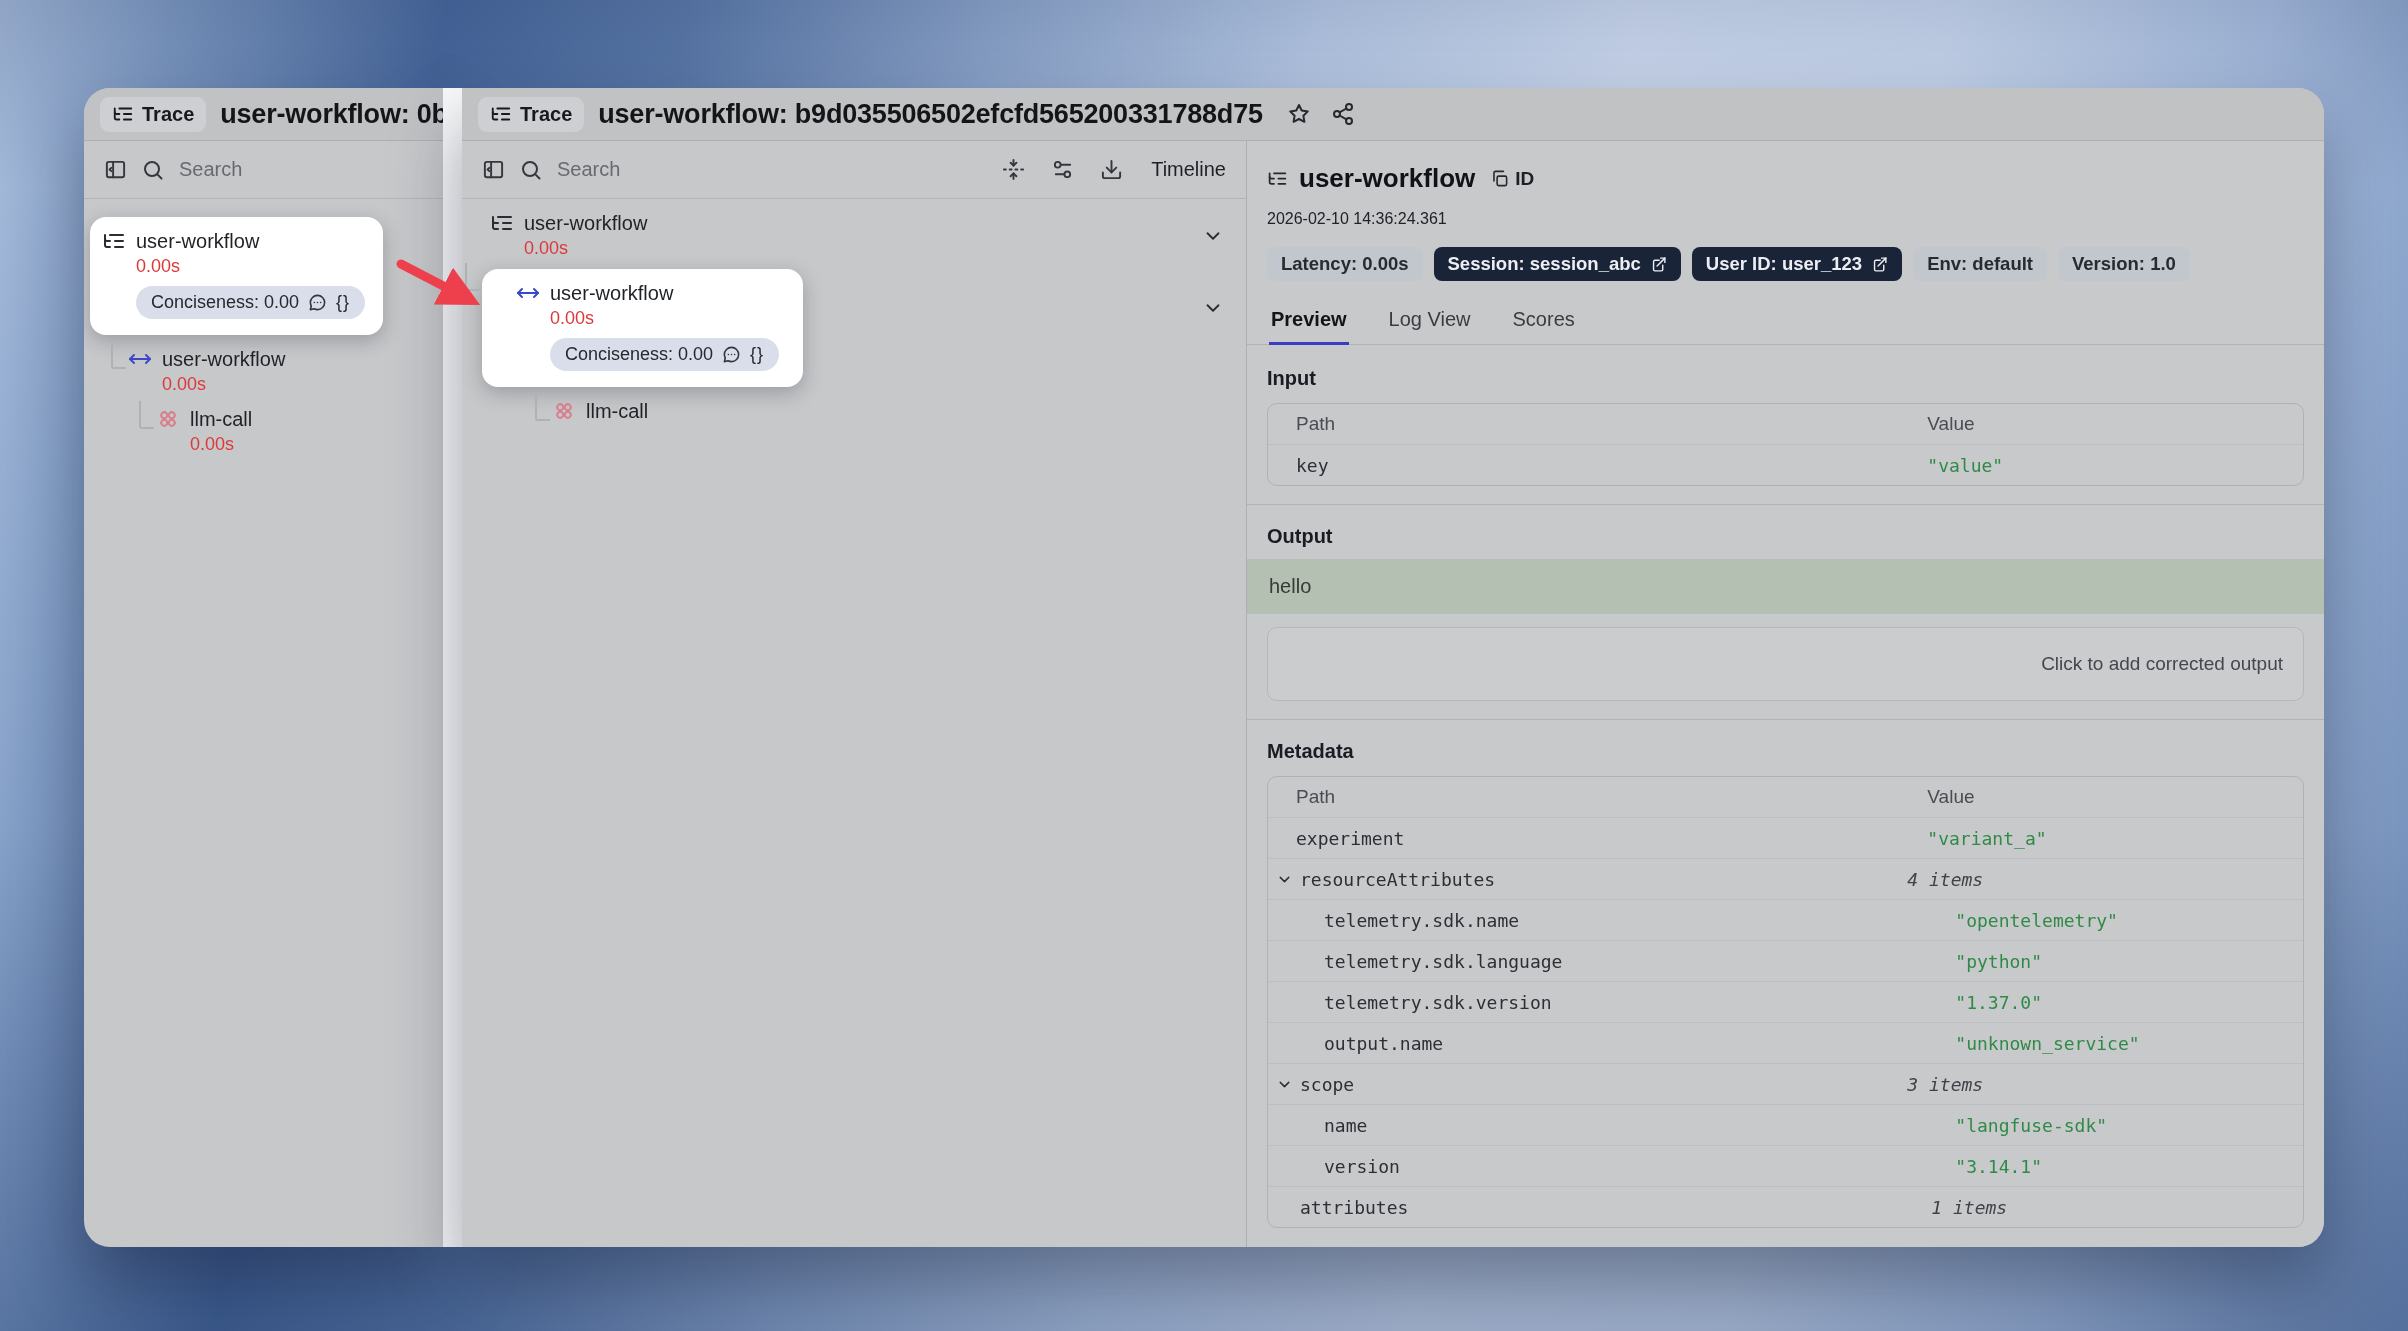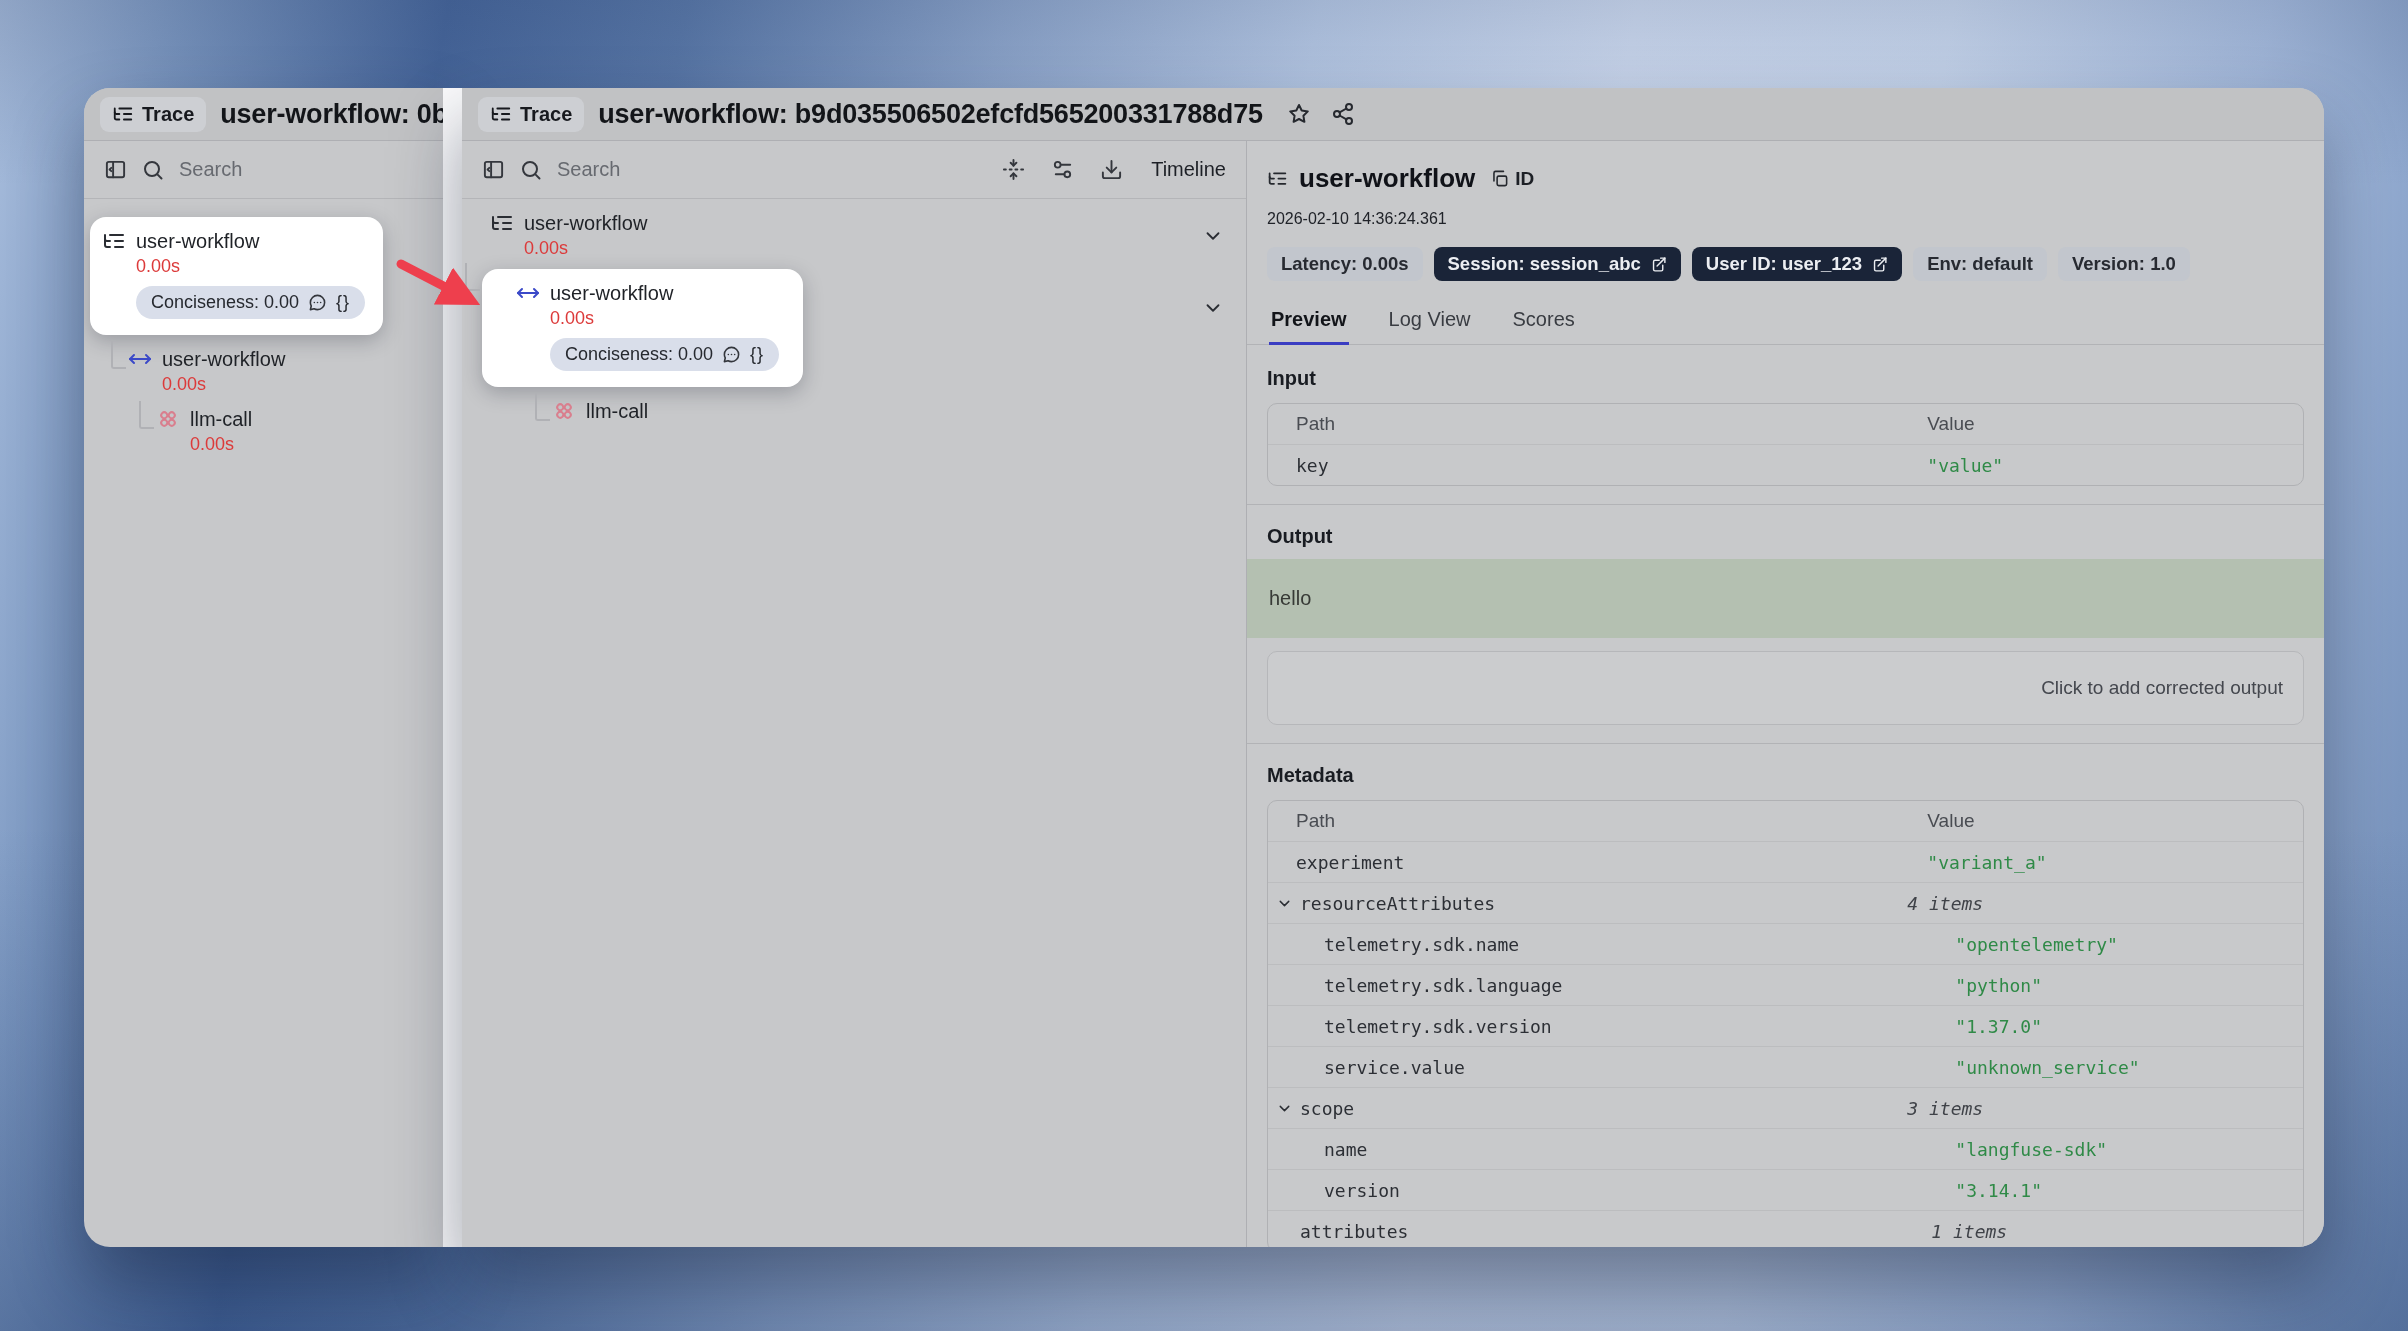--- a/index.html
+++ b/index.html
@@ -87,21 +87,21 @@
   .drow:first-child{border-top:none;}
   .dcell-p{flex:0 0 61%;display:flex;align-items:center;gap:7px;overflow:hidden;}
   .dcell-v{flex:1;overflow:hidden;}
   .dhead .hcell{font-size:19px;color:#494c52;font-family:"Liberation Sans",sans-serif;}
   .mono{font-family:"DejaVu Sans Mono",monospace;font-size:18px;color:#2c2f35;}
   .val-string{font-family:"DejaVu Sans Mono",monospace;font-size:18px;color:var(--value-green,#2f8a47);}
   .val-items{font-family:"DejaVu Sans Mono",monospace;font-size:18px;font-style:italic;color:#3f4248;}
   .ind0{padding-left:28px;} .ind1{padding-left:56px;}
   .ind0.haschev{padding-left:8px;} .ind1.haschev{padding-left:32px;}
   .rchev{width:17px;height:17px;color:#2a2d33;}
-  .outband{margin:11px -20px 0;padding:28px 22px;background:var(--output-band,#b4c0b1);
+  .outband{margin:11px -20px 0;padding:16px 22px;background:var(--output-band,#b4c0b1);
     font-size:20px;color:#373a36;}
   .corrbox{margin-top:13px;height:72px;border:1px solid #b6b7ba;border-radius:10px;background:#cbccce;
     display:flex;align-items:center;justify-content:flex-end;padding:0 20px;font-size:19px;color:#44474e;}
   .fulldiv{margin:18px -20px 0;border-top:1px solid #b2b3b6;}
   .arrow-svg{position:absolute;left:0;top:0;width:2408px;height:1331px;z-index:50;pointer-events:none;}
 </style>
 </head>
 <body>
 
 <div class="stage">
@@ -460,21 +460,21 @@
               <div class="dcell-v val-string">"python"</div>
             </div>
             <div class="drow">
               <div class="dcell-p ind1">
                 <span class="mono">telemetry.sdk.version</span>
               </div>
               <div class="dcell-v val-string">"1.37.0"</div>
             </div>
             <div class="drow">
               <div class="dcell-p ind1">
-                <span class="mono">service.value</span>
+                <span class="mono">output.name</span>
               </div>
               <div class="dcell-v val-string">"unknown_service"</div>
             </div>
             <div class="drow">
               <div class="dcell-p ind0 haschev">
                 <span class="ic rchev">
                   <svg viewBox="0 0 24 24" fill="none" stroke="currentColor" stroke-width="2" stroke-linecap="round" stroke-linejoin="round">
                     <path d="m6 9 6 6 6-6"></path>
                   </svg>
                 </span>

